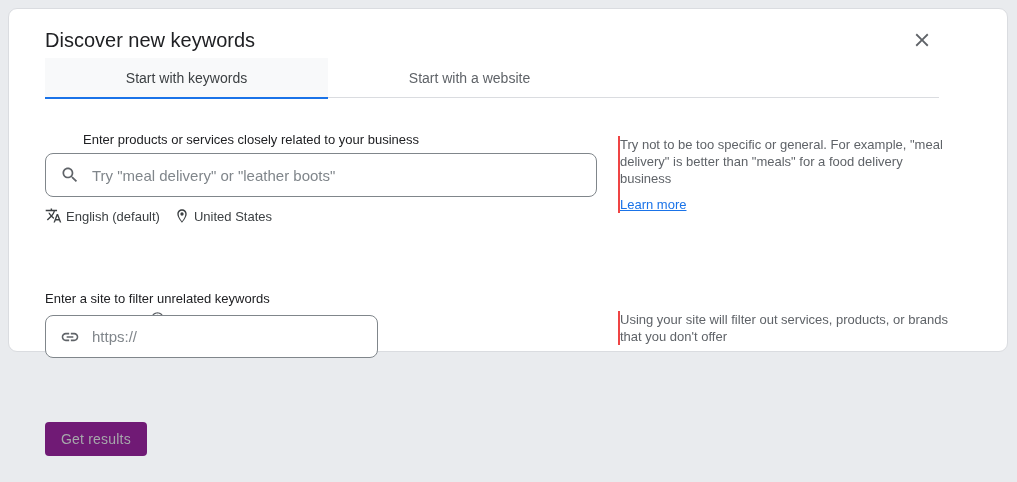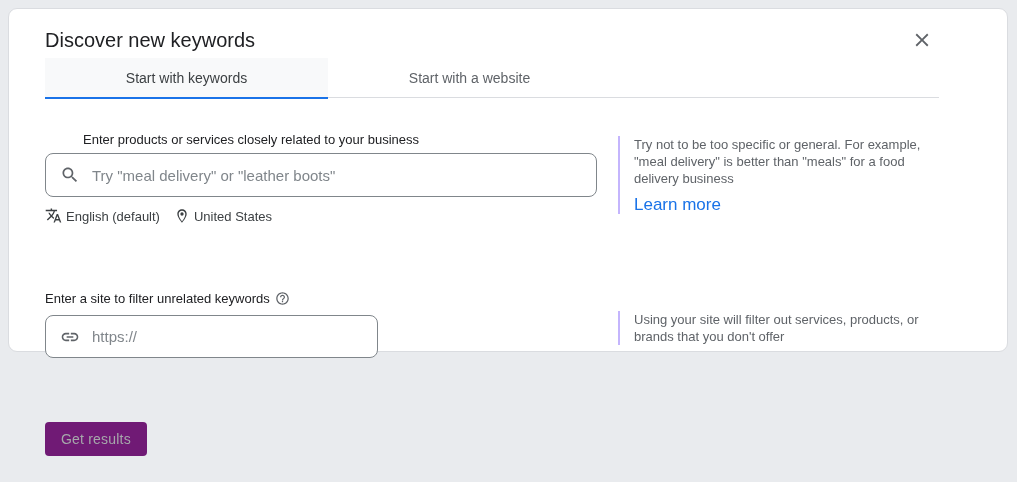--- a/index.html
+++ b/index.html
@@ -47,21 +47,21 @@
   .tab-underline {
     position: absolute; left: 0; bottom: -1px;
     width: 100%; height: 2px; background: #1a73e8;
   }
   .field-label {
     position: absolute;
     font-size: 13px; color: #202124;
     display: flex; align-items: center; gap: 5px;
   }
   .label-keywords { left: 36px; top: 123px; margin-left: 38px; }
-  .label-site { left: 36px; top: 282px; }
+  .label-site { left: 36px; top: 282px; flex-direction: column; }
   .help-icon { color: #5f6368; display: inline-flex; }
   .input-box {
     position: absolute;
     border: 1px solid #80868b;
     border-radius: 8px;
     background: #fff;
     display: flex; align-items: center;
     padding: 0 14px;
     gap: 12px;
   }
@@ -78,31 +78,31 @@
   .meta-row {
     position: absolute; left: 36px; top: 198px;
     display: flex; align-items: center; gap: 6px;
     font-size: 13px; color: #3c4043;
   }
   .meta-item { display: flex; align-items: flex-end; gap: 4px; cursor: pointer; }
   .meta-item + .meta-item { margin-left: 8px; }
   .meta-item svg { color: #3c4043; }
   .side-note {
     position: absolute;
-    border-left: 2px solid #c4b5fd;
-    padding-left: 14px;
+    border-left: 2px solid #ef4444;
     width: 330px;
     font-size: 13px; line-height: 17px; color: #5f6368;
   }
   .note-keywords { left: 609px; top: 127px; }
   .note-site { left: 609px; top: 302px; }
   .learn-more {
     display: inline-block;
     margin-top: 9px;
-    font-size: 17px; color: #1a73e8;
+    font-size: 13px; color: #1a73e8;
+    text-decoration: underline;
     cursor: pointer;
   }
   .get-results-btn {
     position: absolute; left: 36px; top: 413px;
     height: 34px; padding: 0 16px;
     background: #701a75; color: #a6a8ab;
     border: none; border-radius: 4px;
     font-size: 14px; font-family: "Liberation Sans", sans-serif;
     letter-spacing: 0.2px;
   }

